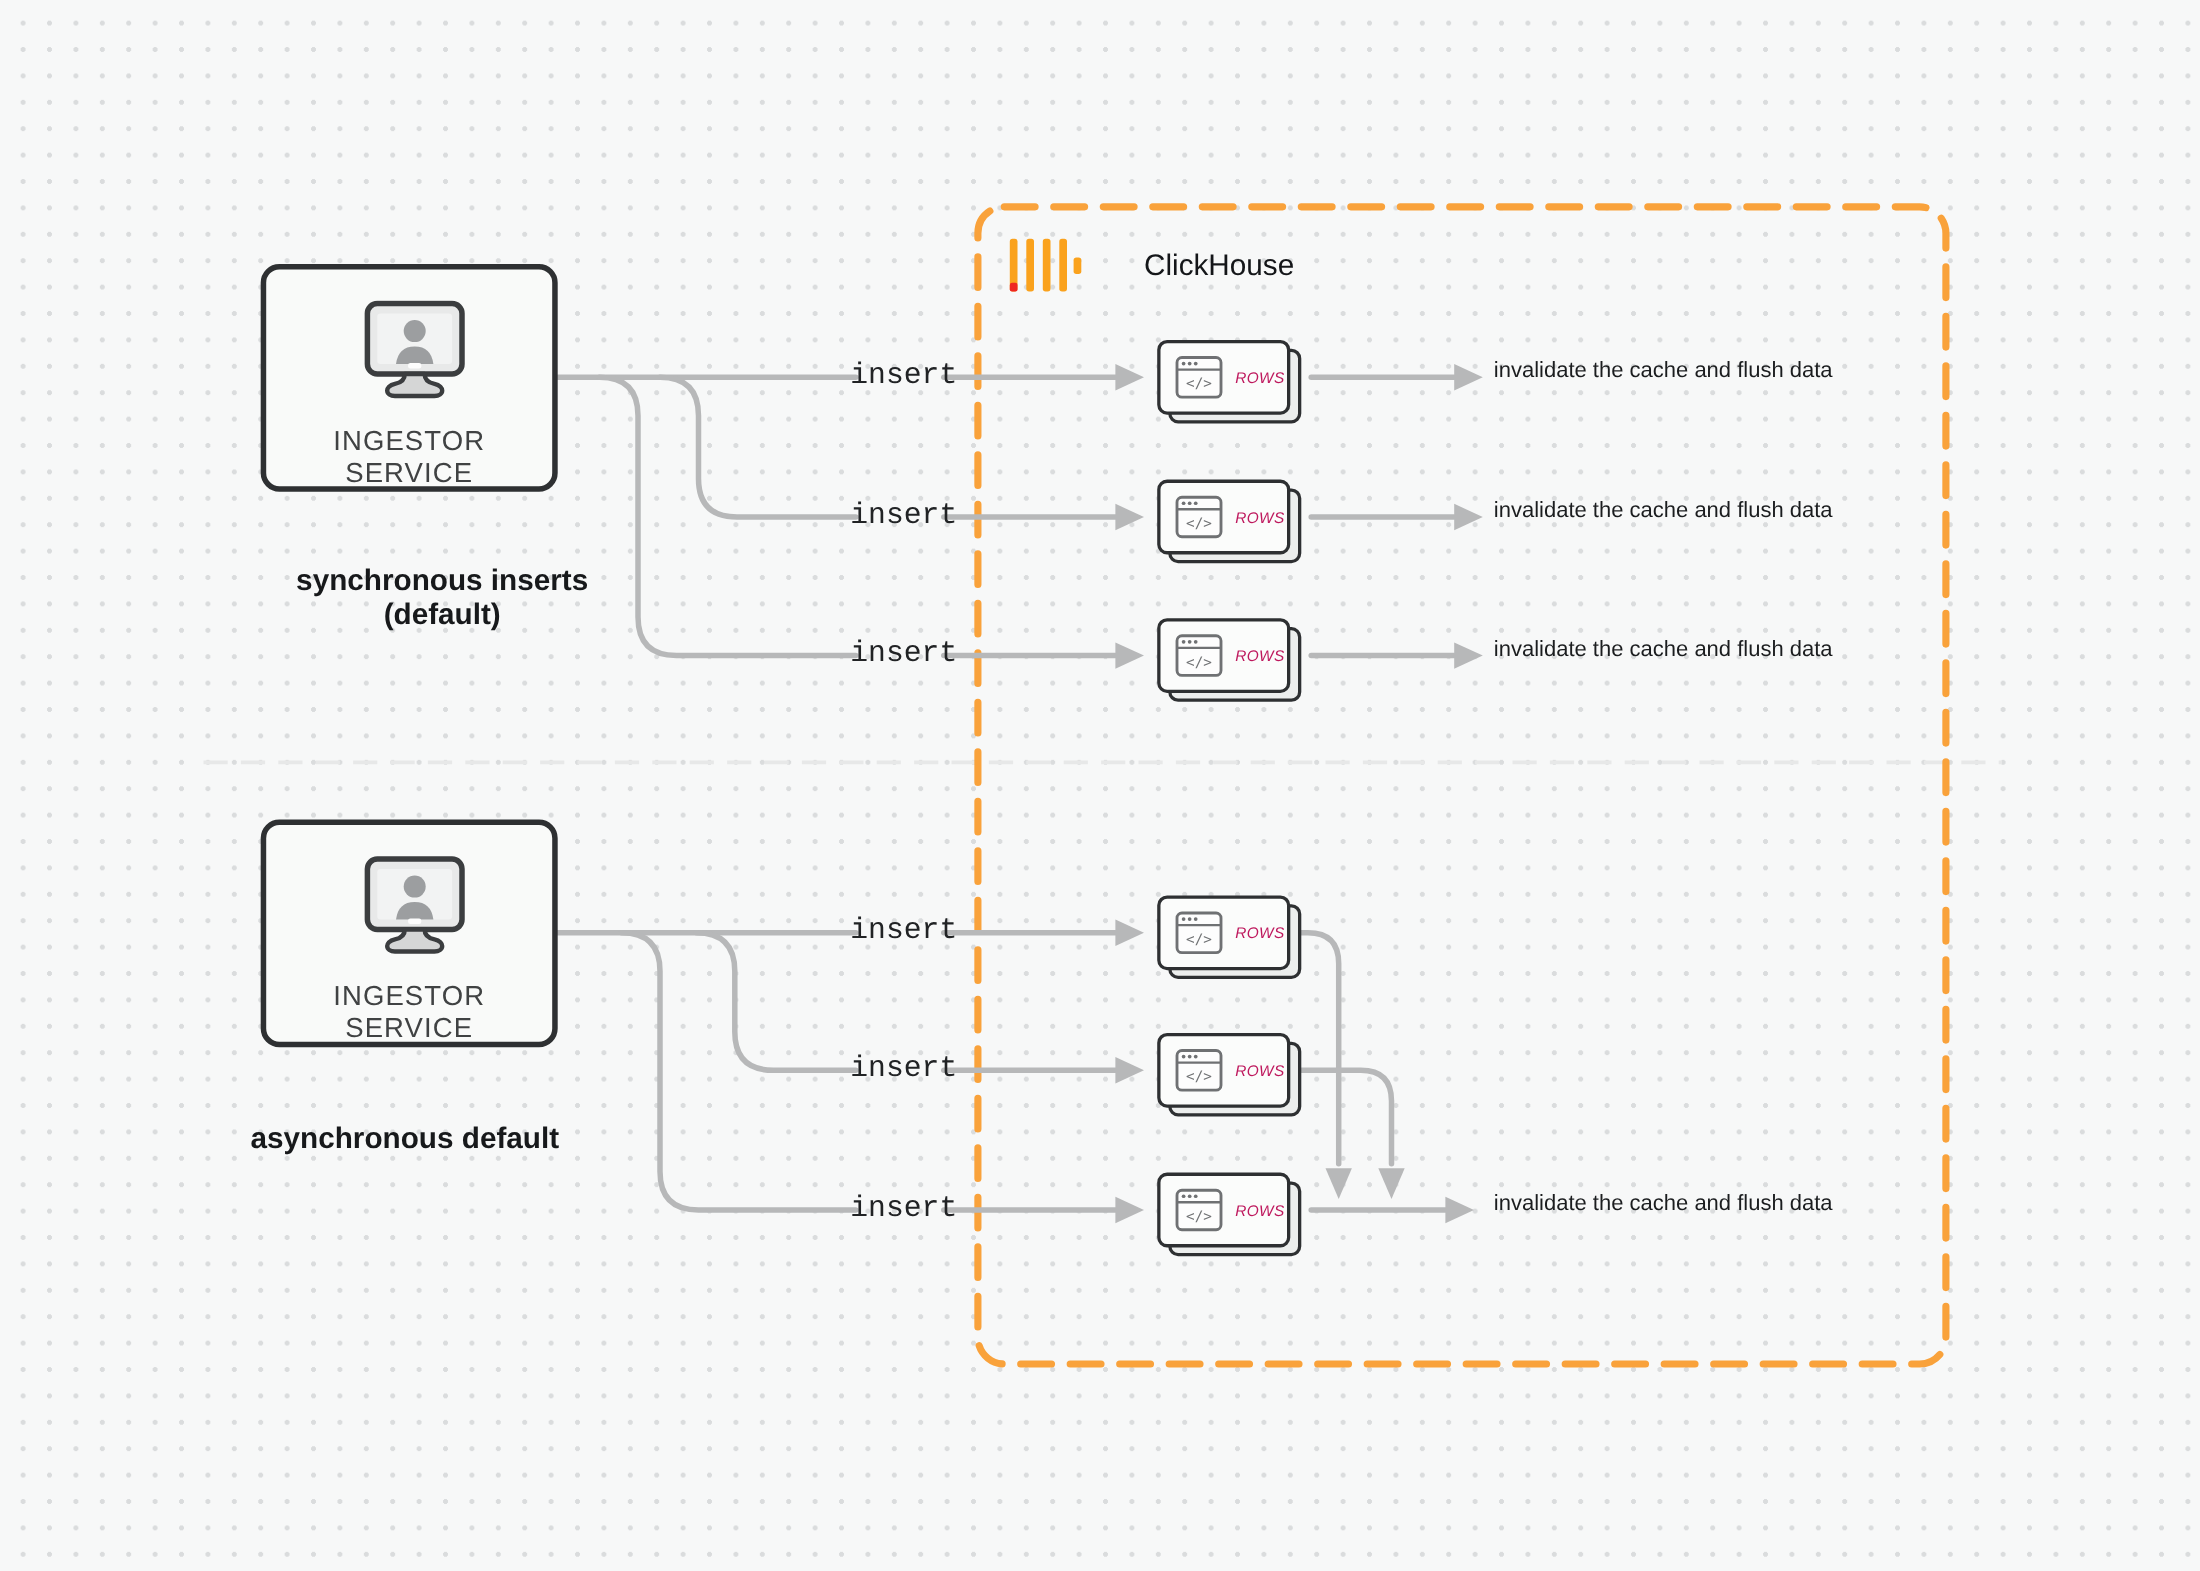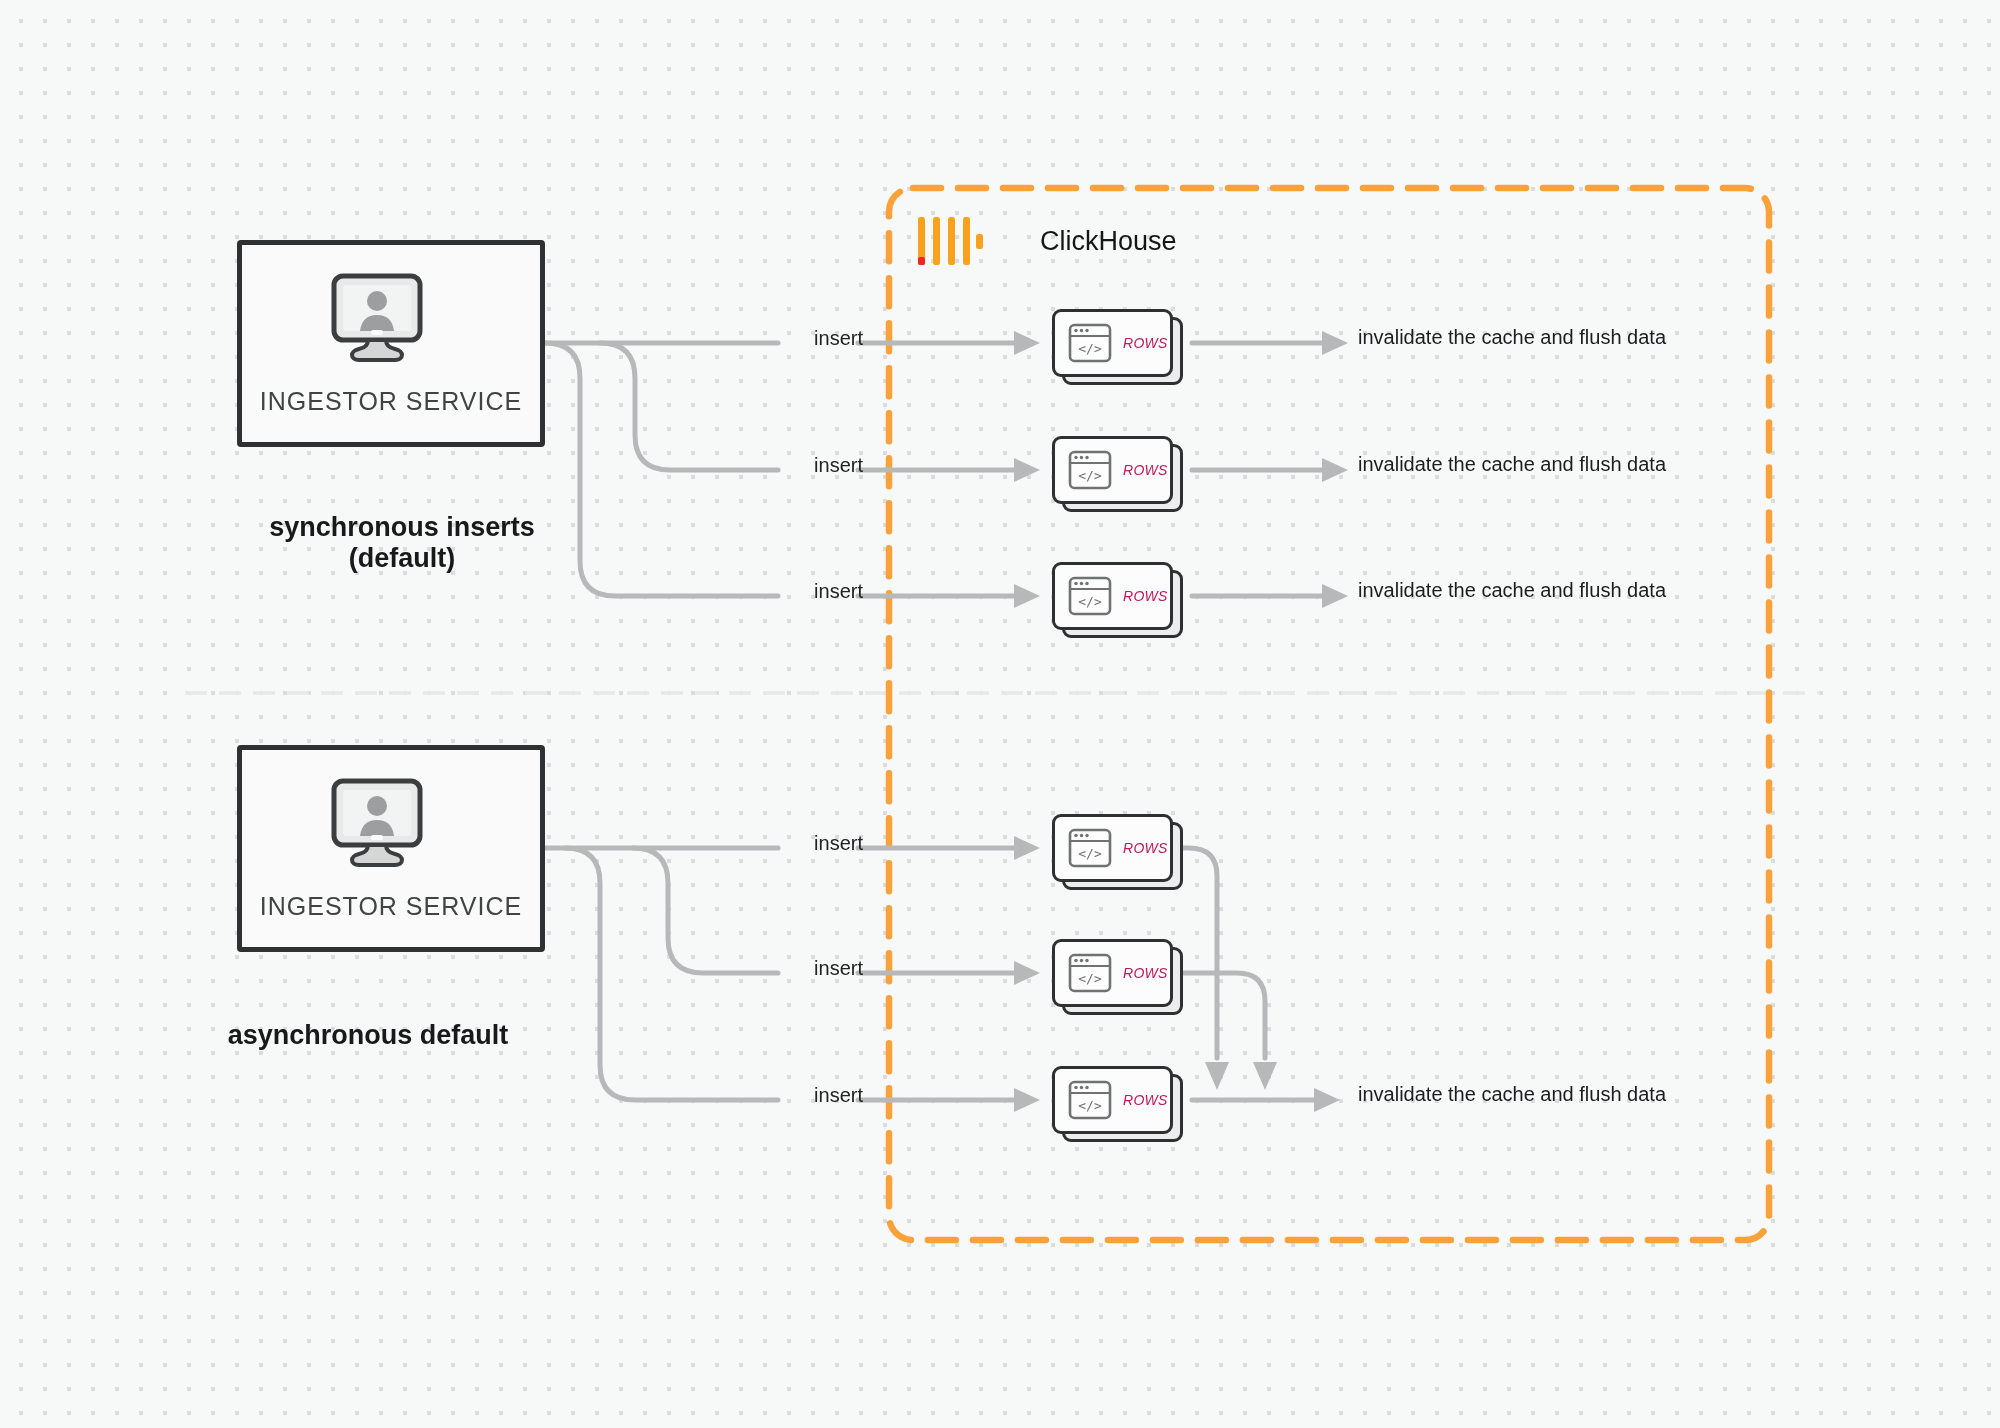--- a/index.html
+++ b/index.html
@@ -12,45 +12,45 @@
     background-position:9px 9px;
     font-family:"Liberation Sans", sans-serif;
     overflow:hidden;
   }
   #connector-layer{position:absolute;left:0;top:0;z-index:1;pointer-events:none;}
   .abs{position:absolute;}
   .z2{z-index:2;}
 
   
   .ingestor-box{
-    width:308px;height:207px;
+    width:270px;height:207px;
     background:#f9faf9;
     border:5px solid #2e3032;
-    border-radius:4px;
+    border-radius:17px;
     box-sizing:border-box;
     padding-left:16px;
   }
   .ingestor-box .monitor{position:absolute;left:82px;top:28px;}
   .ingestor-label{
     position:absolute;left:0;top:142px;width:100%;
     text-align:center;
     font-size:25px;letter-spacing:1px;color:#404243;font-weight:400;
   }
 
   
   .caption{
     width:360px;text-align:center;
     font-size:27px;font-weight:bold;color:#17191b;
   }
 
   
   .ch-title{font-size:27px;font-weight:500;color:#141619;margin-left:47px;}
 
   
-  .insert-label{width:90px;text-align:right;font-size:20px;color:#212325;}
+  .insert-label{width:90px;text-align:right;font-size:27px;color:#212325;font-family:Liberation Mono, monospace;}
   .result-label{width:420px;font-size:20px;color:#1b1d1f;white-space:nowrap;}
 
   
   .card-stack{width:121px;height:68px;}
   .card-shadow{
     position:absolute;left:10px;top:8px;width:121px;height:68px;
     background:#eceeed;border:3px solid #2e3032;border-radius:9px;
     box-sizing:border-box;
   }
   .card-main{

